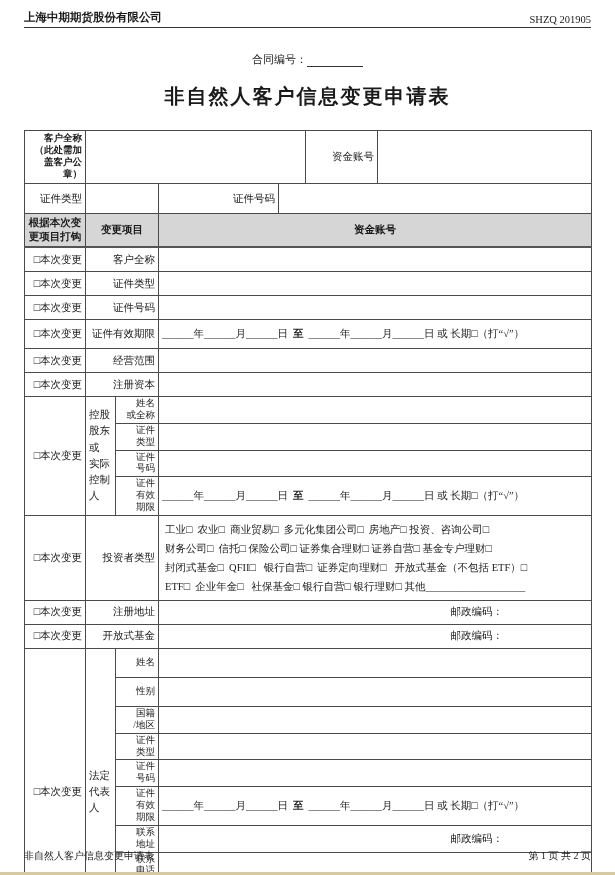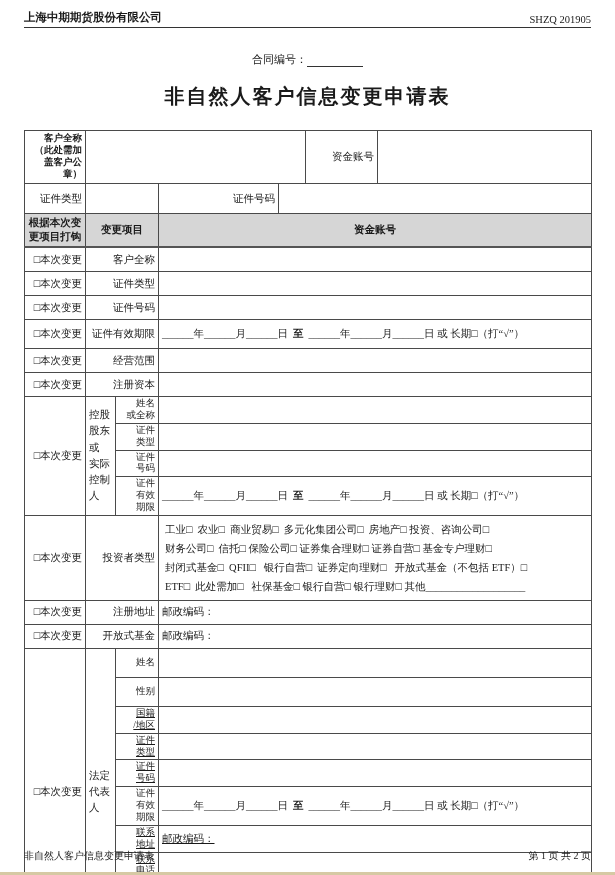--- a/index.html
+++ b/index.html
@@ -47,28 +47,28 @@
   .sm  { font-size:9.5px; line-height:1.25; }
   .bold { font-weight:bold; }
 
   .h-top1 td { height:50px; }
   .h-top2 td { height:27px; }
   .h-hd  th { height:30px; }
   .h-s   td { height:21px; }
   .h-d   td { height:26px; }
   .h-a   td { height:21px; }
   .h-l1  td { height:26px; }
-  .h-l2  td { height:21px;text-decoration:underline; }
+  .h-l2  td { height:21px; }
   .h-ld  td { height:32px; }
   .h-sign td { height:54px; }
 
   .vert-label { white-space:pre-line; line-height:1.55; font-size:10.5px; }
   .date-line { text-align:left; white-space:pre; }
   .date-line .zhi { font-weight:bold; margin:0 5px; }
-  .postcode { display:block; padding-right:85px; }
+  .postcode { display:block; text-align:right; padding-right:85px; }
   .inv-lines { padding:4px 4px 4px 6px; }
   .inv-lines div { white-space:pre; line-height:19px; }
   .check-cell { text-align:right; }
 
   
   .footer {
     position:absolute; left:24px; right:24px; bottom:12px;
     display:flex; justify-content:space-between;
     font-size:10px; color:#222;
   }
@@ -188,21 +188,21 @@
       <td colspan="4" class="date-line"><span>______年______月______日</span><span class="zhi">至</span><span>______年______月______日 或 长期□（打“√”）</span></td>
     </tr>
 
     <tr>
       <td class="check-cell"><span>□</span><span>本次变更</span></td>
       <td colspan="2" class="c">投资者类型</td>
       <td colspan="4" class="inv-lines">
         <div>工业□  农业□  商业贸易□  多元化集团公司□  房地产□ 投资、咨询公司□</div>
         <div>财务公司□  信托□ 保险公司□ 证券集合理财□ 证券自营□ 基金专户理财□</div>
         <div>封闭式基金□  QFII□   银行自营□  证券定向理财□   开放式基金（不包括 ETF）□</div>
-        <div>ETF□  此处需加□   社保基金□ 银行自营□ 银行理财□ 其他___________________</div>
+        <div>ETF□  企业年金□   社保基金□ 银行自营□ 银行理财□ 其他___________________</div>
       </td>
     </tr>
 
     <tr class="h-a">
       <td class="check-cell"><span>□</span><span>本次变更</span></td>
       <td colspan="2" class="c">注册地址</td>
       <td colspan="4">
             <span class="postcode">邮政编码：</span>
           </td>
     </tr>

